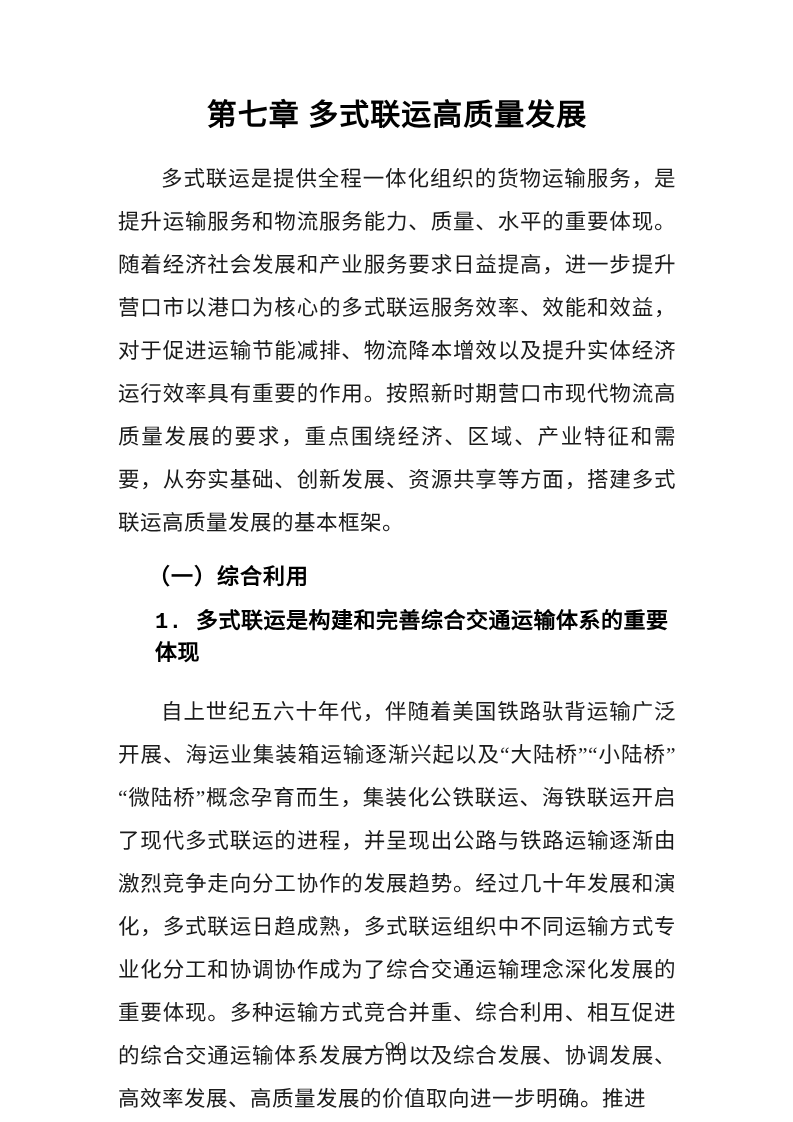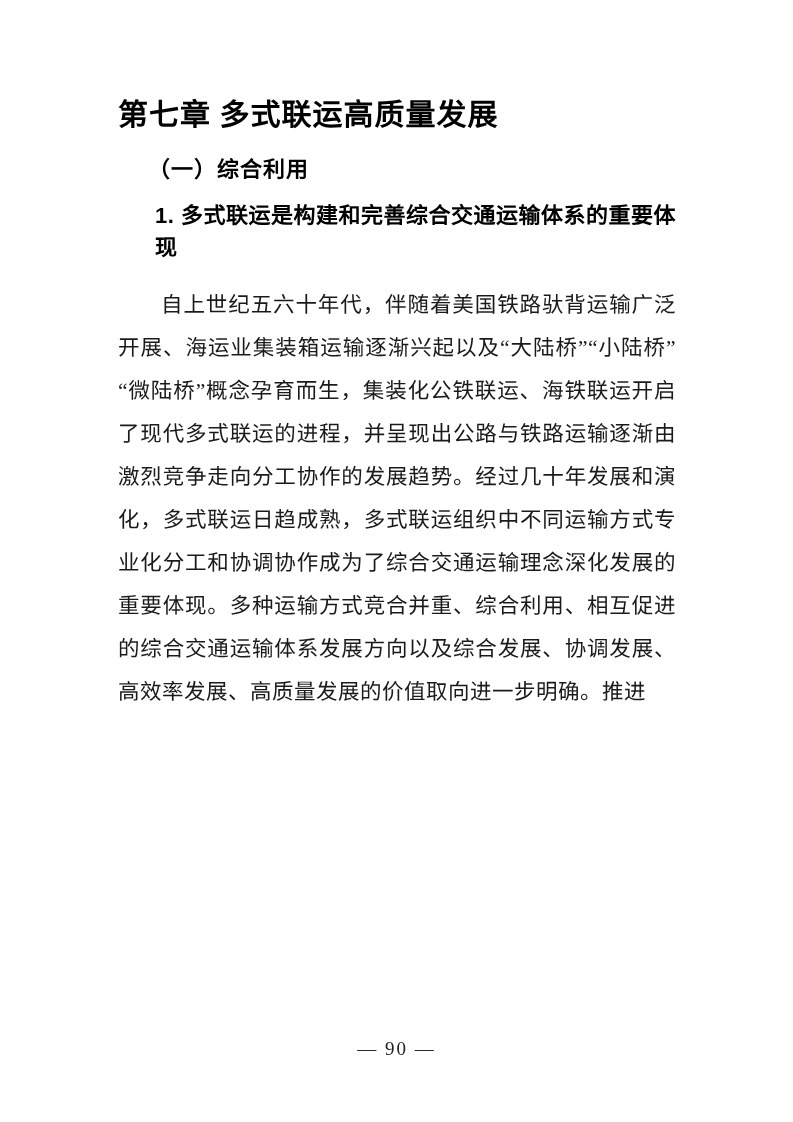--- a/index.html
+++ b/index.html
@@ -16,20 +16,21 @@
     box-sizing: border-box;
     padding: 0 117px 0 118px;
     color: #111111;
     font-family: "Liberation Serif", "DejaVu Serif", serif;
   }
   .doc-title {
     margin: 92px 0 0 0;
     font-size: 30px;
     line-height: 46px;
     font-weight: bold;
+    text-align: center;
     color: #000000;
     letter-spacing: 1px;
     font-family: "Liberation Serif", "DejaVu Serif", serif;
   }
   .body-para {
     margin: 20px 0 0 0;
     font-size: 21.5px;
     line-height: 43px;
     text-align: justify;
     text-justify: inter-ideograph;
@@ -58,21 +59,21 @@
     font-family: "Liberation Serif", "DejaVu Serif", serif;
     letter-spacing: 1px;
   }
   .point-heading {
     margin: 14px 0 0 0;
     padding-left: 37px;
     font-size: 22px;
     line-height: 32px;
     font-weight: bold;
     color: #000000;
-    font-family: Liberation Sans, sans-serif;
+    font-family: Liberation Mono, monospace;
     letter-spacing: 0.5px;
   }
   .page-footer {
     position: absolute;
     left: 0;
     right: 0;
     bottom: 62px;
     text-align: center;
     font-size: 19px;
     line-height: 22px;
@@ -81,20 +82,21 @@
     font-family: "Liberation Serif", "DejaVu Serif", serif;
   }
 </style>
 </head>
 <body>
 
 <div class="page">
 
   <h1 class="doc-title">第七章 多式联运高质量发展</h1>
 
+  <p class="body-para">多式联运是提供全程一体化组织的货物运输服务，是提升运输服务和物流服务能力、质量、水平的重要体现。随着经济社会发展和产业服务要求日益提高，进一步提升营口市以港口为核心的多式联运服务效率、效能和效益，对于促进运输节能减排、物流降本增效以及提升实体经济运行效率具有重要的作用。按照新时期营口市现代物流高质量发展的要求，重点围绕经济、区域、产业特征和需要，从夯实基础、创新发展、资源共享等方面，搭建多式联运高质量发展的基本框架。</p>
 
 
   <h3 class="subsection-heading">（一）综合利用</h3>
 
   <h4 class="point-heading">1. 多式联运是构建和完善综合交通运输体系的重要体现</h4>
 
   <p class="body-para">自上世纪五六十年代，伴随着美国铁路驮背运输广泛开展、海运业集装箱运输逐渐兴起以及“大陆桥”“小陆桥”“微陆桥”概念孕育而生，集装化公铁联运、海铁联运开启了现代多式联运的进程，并呈现出公路与铁路运输逐渐由激烈竞争走向分工协作的发展趋势。经过几十年发展和演化，多式联运日趋成熟，多式联运组织中不同运输方式专业化分工和协调协作成为了综合交通运输理念深化发展的重要体现。多种运输方式竞合并重、综合利用、相互促进的综合交通运输体系发展方向以及综合发展、协调发展、高效率发展、高质量发展的价值取向进一步明确。推进</p>
 
   <div class="page-footer">— 90 —</div>
 

